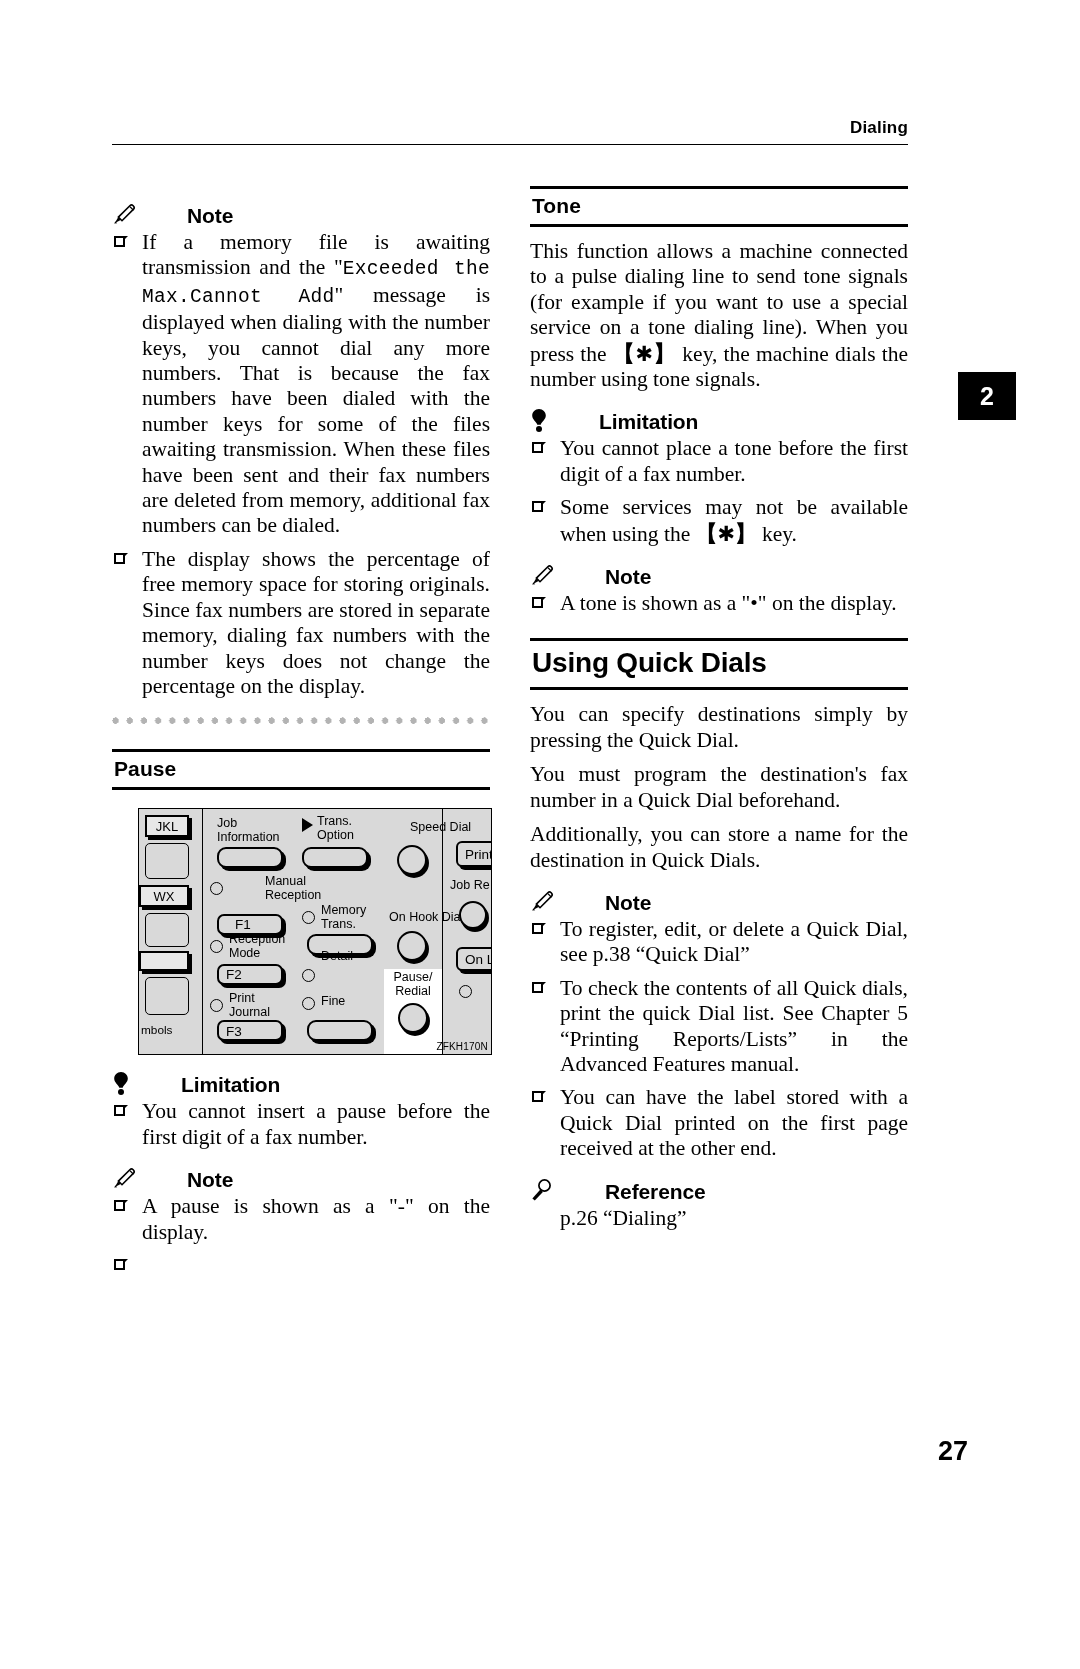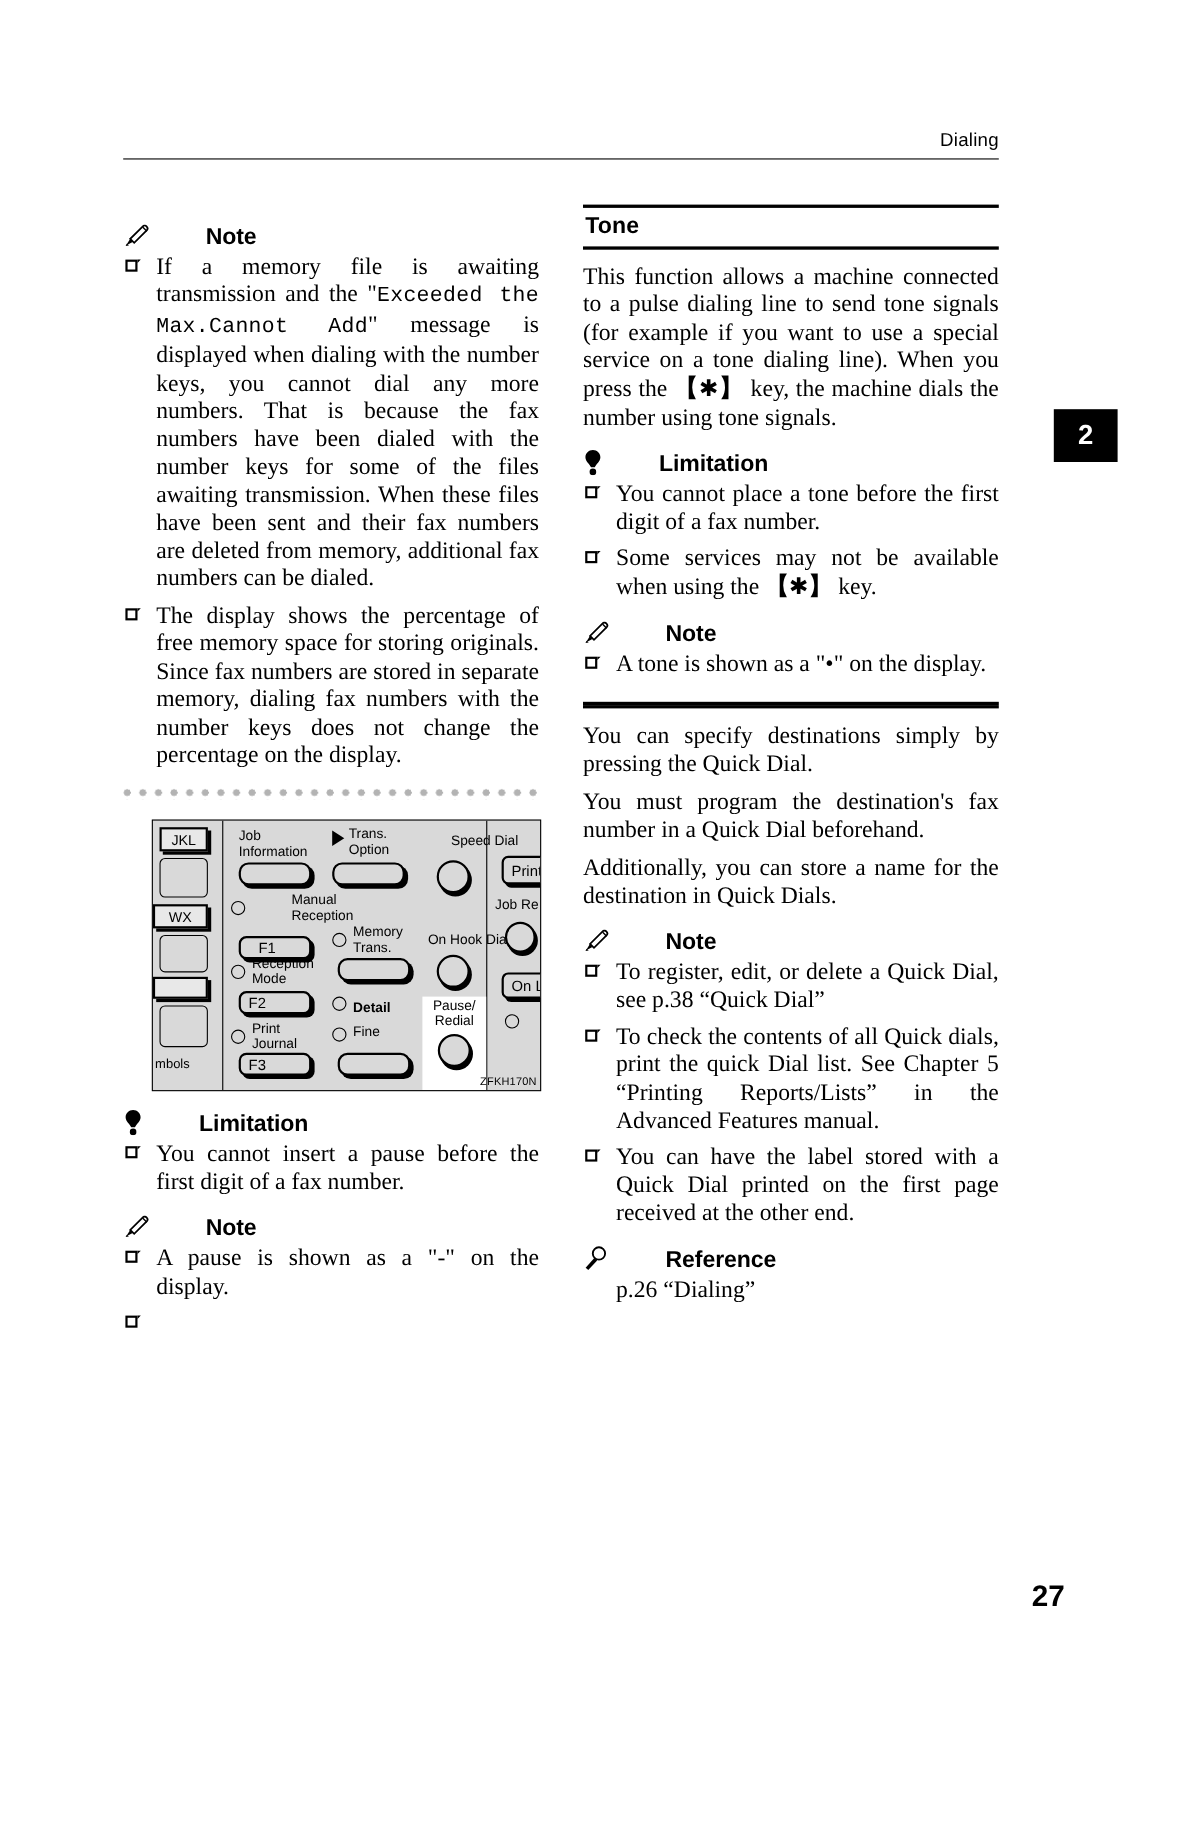--- a/index.html
+++ b/index.html
@@ -20,20 +20,21 @@
     inset: 0;
   }
 
   
   .header {
     position: absolute;
     left: 112px;
     top: 118px;
     width: 796px;
     height: 30px;
+    font-weight: bold;
   }
   .header-title {
     position: absolute;
     right: 0;
     top: 0;
     font-family: "Liberation Sans", sans-serif;
     font-size: 17px;
     letter-spacing: .2px;
     color: #000;
   }
@@ -347,20 +348,25 @@
       <li>
         <span class="sq"></span><span>If a memory file is awaiting transmission and the "</span><span class="mono">Exceeded the Max.Cannot Add</span><span>" message is displayed when dialing with the number keys, you cannot dial any more numbers. That is because the fax numbers have been dialed with the number keys for some of the files awaiting transmission. When these files have been sent and their fax numbers are deleted from memory, additional fax numbers can be dialed.</span>
       </li>
       <li>
         <span class="sq"></span><span>The display shows the percentage of free memory space for storing originals. Since fax numbers are stored in separate memory, dialing fax numbers with the number keys does not change the percentage on the display.</span>
       </li>
     </ul>
 
     <div class="dot-sep"></div>
 
+    <div class="sec-head">
+      <div class="rule-top"></div>
+      <div class="label">Pause</div>
+      <div class="rule-bot"></div>
+    </div>
 
 
     <div class="figure">
       <div class="panel">
 
         <div class="vline" style="left:63px;"></div>
         <div class="vline" style="left:303px;"></div>
 
         <div class="tile" style="left:6px; top:6px; width:44px; height:22px;">
             <span>JKL</span>
@@ -402,21 +408,21 @@
         <div class="ckey" style="left:258px; top:122px; width:30px; height:30px;"></div>
 
         <div class="led" style="left:71px; top:131px;"></div>
         <div class="pl" style="left:90px; top:124px;">Reception
 Mode</div>
         <div class="rkey labeled" style="left:78px; top:155px; width:66px; height:21px;">
             <span>F2</span>
           </div>
 
         <div class="led" style="left:163px; top:160px;"></div>
-        <div class="pl" style="left:182px; top:164px;font-weight:bold;">Detail</div>
+        <div class="pl" style="left:182px; top:141px;">Detail</div>
 
         <div class="led" style="left:71px; top:190px;"></div>
         <div class="pl" style="left:90px; top:183px;">Print
 Journal</div>
         <div class="rkey labeled" style="left:78px; top:211px; width:66px; height:21px;align-items:flex-end;">
             <span>F3</span>
           </div>
 
         <div class="led" style="left:163px; top:188px;"></div>
         <div class="pl" style="left:182px; top:186px;">Fine</div>
@@ -519,20 +525,21 @@
       <span class="bh-label">Note</span>
     </div>
     <ul class="bullets">
       <li>
         <span class="sq"></span><span>A tone is shown as a "•" on the display.</span>
       </li>
     </ul>
 
     <div class="sec-head big">
       <div class="rule-top"></div>
+      <div class="label">Using Quick Dials</div>
       <div class="rule-bot"></div>
     </div>
 
     <p class="body">You can specify destinations simply by pressing the Quick Dial.</p>
     <p class="body">You must program the destination's fax number in a Quick Dial beforehand.</p>
     <p class="body">Additionally, you can store a name for the destination in Quick Dials.</p>
 
     <div class="block-head">
       <span>
         <svg class="icon-svg" width="24" height="22" viewBox="0 0 24 22">

